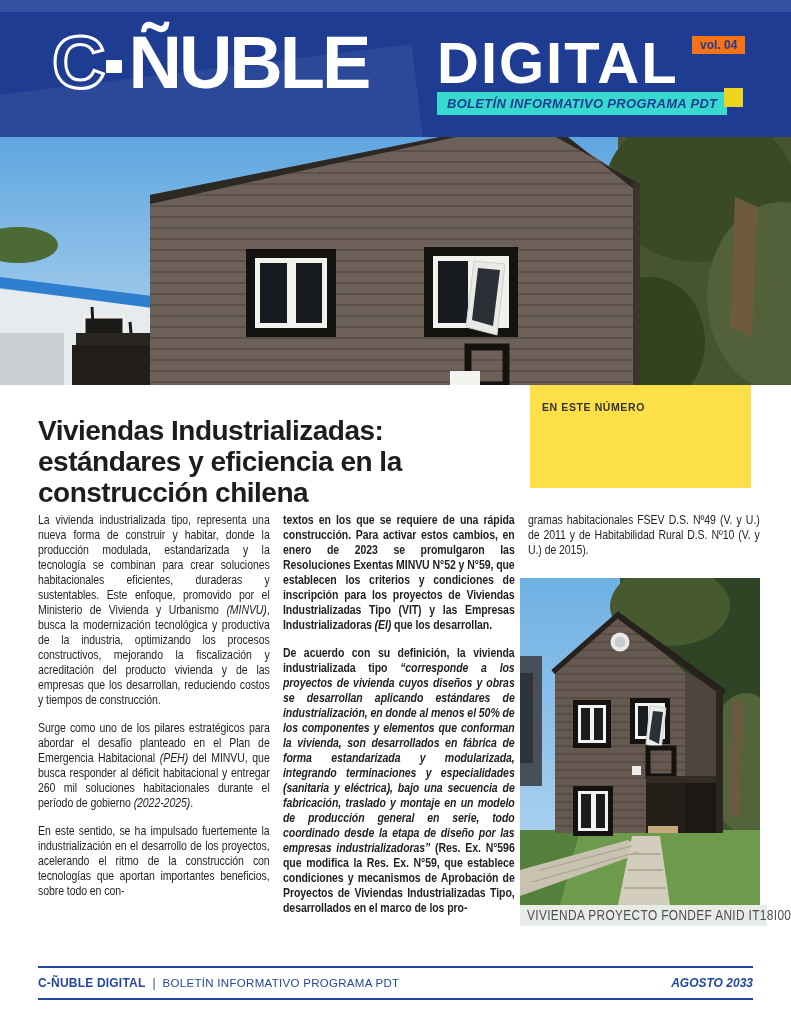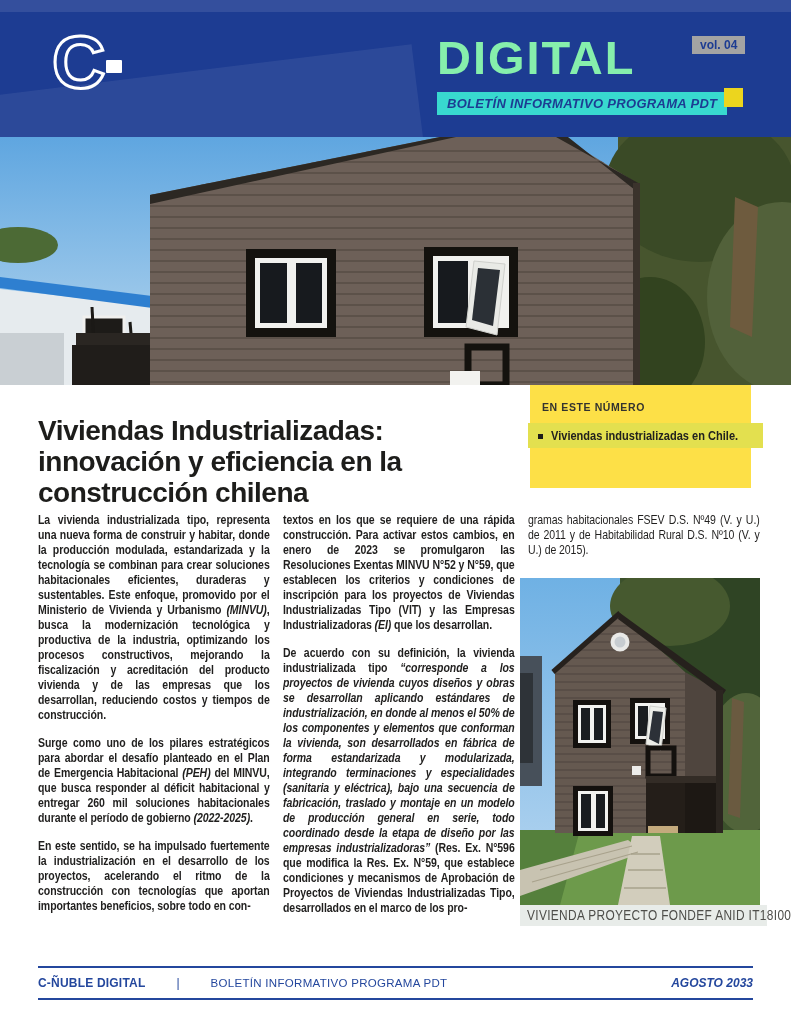--- a/index.html
+++ b/index.html
@@ -10,25 +10,25 @@
   .masthead{position:absolute;left:0;top:0;width:791px;height:137px;background:#1d3c92;overflow:hidden;}
   .masthead .topstrip{position:absolute;left:0;top:0;width:100%;height:12px;background:rgba(255,255,255,.10);}
   .masthead .diag{position:absolute;left:-60px;bottom:-46px;width:480px;height:110px;
                   background:rgba(255,255,255,.07);transform:rotate(-7deg);}
   .logo-row{position:absolute;left:52px;top:26px;display:flex;align-items:center;color:#fff;}
   .logo-c,.logo-rest{font-size:74px;font-weight:800;line-height:1;letter-spacing:-3px;color:#fff;}
   @supports (-webkit-text-stroke: 2px #fff){
     .logo-c{color:transparent;-webkit-text-stroke:3px #fff;}
   }
   .logo-dash{width:16px;height:13px;background:#fff;margin:6px 6px 0 4px;border-radius:1px;}
-  .logo-digital{position:absolute;left:437px;top:34px;font-size:47px;font-weight:700;
-                letter-spacing:2px;color:#86efac;line-height:1;}
+  .logo-digital{position:absolute;left:437px;top:34px;font-size:58px;font-weight:700;
+                letter-spacing:2px;color:#ffffff;line-height:1;}
   .tagline-bar{position:absolute;left:437px;top:92px;background:#38d9cf;color:#1d3c92;
                font-size:13px;font-weight:700;font-style:italic;letter-spacing:.3px;padding:4px 10px;}
-  .volume-badge{position:absolute;left:692px;top:36px;background:#a3a3a3;color:#1d3c92;
+  .volume-badge{position:absolute;left:692px;top:36px;background:#f97316;color:#1d3c92;
                 font-size:12px;font-weight:700;padding:2px 8px;}
   .accent-square{position:absolute;left:724px;top:88px;width:19px;height:19px;background:#ecd51e;}
 
   
   .hero-photo{position:absolute;left:0;top:137px;}
   .project-photo{position:absolute;left:520px;top:578px;}
   .photo-caption{position:absolute;left:520px;top:905px;width:247px;height:21px;background:#e8ece9;
                  line-height:21px;padding-left:7px;box-sizing:border-box;font-size:14px;color:#4e4e4a;
                  letter-spacing:.4px;white-space:nowrap;}
 
@@ -45,48 +45,49 @@
             box-sizing:border-box;margin-bottom:8px;}
   .toc-bullet{width:5px;height:5px;background:#1c1c19;margin:1px 8px 0 2px;flex:none;}
   .toc-item-label{font-size:13px;font-weight:700;color:#21211e;white-space:nowrap;}
 
   
   .cx{display:inline-block;transform:scaleX(.85);transform-origin:0 50%;}
   .cond-block{width:297px;transform:scaleX(.78);transform-origin:0 0;}
 
   
   .col{position:absolute;top:512px;height:450px;overflow:hidden;}
-  .col-1{left:38px;width:232px;font-weight:bold;}
+  .col-1{left:38px;width:232px;}
   .col-2{left:283px;width:232px;font-weight:bold;}
   .col-3{left:528px;width:232px;}
   .col p{margin:0 0 13px 0;text-align:justify;font-size:13.5px;line-height:15px;
          color:#201f1e;letter-spacing:-.1px;}
   .it{font-style:italic;}
 
   
   .footer{position:absolute;left:38px;top:966px;width:715px;height:34px;box-sizing:border-box;
           border-top:2px solid #24479d;border-bottom:2px solid #24479d;display:flex;
           align-items:center;justify-content:space-between;color:#24479d;}
-  .footer-left{display:flex;align-items:center;gap:24px;}
+  .footer-left{display:flex;align-items:center;}
   .footer-brand{font-size:12px;font-weight:700;letter-spacing:.2px;}
   .footer-sep{margin:0 7px;font-size:12px;}
   .footer-subtitle{font-size:11.5px;letter-spacing:.3px;}
   .footer-date{font-size:12px;font-weight:700;font-style:italic;}
 </style>
 </head>
 <body>
 
 <div class="page">
 
   <header class="masthead">
     <div class="topstrip"></div>
     <div class="diag"></div>
     <div class="logo-row">
       <span class="logo-c">C</span>
       <span class="logo-dash"></span>
+      <span class="logo-rest">ÑUBLE</span>
     </div>
     <div class="logo-digital">DIGITAL</div>
     <div class="tagline-bar">BOLETÍN INFORMATIVO PROGRAMA PDT</div>
     <div class="volume-badge">vol. 04</div>
     <div class="accent-square"></div>
   </header>
 
   <svg class="hero-photo" width="791" height="248" viewBox="0 0 791 248" role="img">
     <defs>
       <linearGradient id="skyg" x1="0" y1="0" x2="0" y2="1">
@@ -136,29 +137,25 @@
       <rect x="424" y="110" width="94" height="90" fill="#14120e"></rect>
       <rect x="433" y="119" width="76" height="72" fill="#f1f1ee"></rect>
       <rect x="438" y="124" width="30" height="62" fill="#171a1e"></rect>
       <polygon points="474,124 505,127 497,198 466,190" fill="#e9eae6" stroke="#cfd0cc"></polygon>
       <polygon points="478,131 500,133 493,189 472,183" fill="#2b3036"></polygon>
       <rect x="468" y="210" width="38" height="38" fill="none" stroke="#14120e" stroke-width="7"></rect>
       <rect x="450" y="234" width="30" height="14" fill="#f2f2ef"></rect>
     </g>
   </svg>
 
-  <h1 class="page-title">Viviendas Industrializadas: innovación y eficiencia en la construcción chilena</h1>
+  <h1 class="page-title">Viviendas Industrializadas: estándares y eficiencia en la construcción chilena</h1>
 
   <aside class="toc-box">
     <div class="toc-title">EN ESTE NÚMERO</div>
     <div class="toc-items">
-      <div class="toc-item">
-        <span class="toc-bullet"></span>
-        <span class="toc-item-label cx">Viviendas industrializadas en Chile.</span>
-      </div>
     </div>
   </aside>
 
   <section class="col col-1">
     <div class="cond-block">
       <p><span>La vivienda industrializada tipo, representa una nueva forma de construir y habitar, donde la producción modulada, estandarizada y la tecnología se combinan para crear soluciones habitacionales eficientes, duraderas y sustentables. Este enfoque, promovido por el Ministerio de Vivienda y Urbanismo </span><span class="it">(MINVU)</span><span>, busca la modernización tecnológica y productiva de la industria, optimizando los procesos constructivos, mejorando la fiscalización y acreditación del producto vivienda y de las empresas que los desarrollan, reduciendo costos y tiempos de construcción.</span></p>
       <p><span>Surge como uno de los pilares estratégicos para abordar el desafío planteado en el Plan de Emergencia Habitacional </span><span class="it">(PEH)</span><span> del MINVU, que busca responder al déficit habitacional y entregar 260 mil soluciones habitacionales durante el período de gobierno </span><span class="it">(2022-2025)</span><span>.</span></p>
       <p><span>En este sentido, se ha impulsado fuertemente la industrialización en el desarrollo de los proyectos, acelerando el ritmo de la construcción con tecnologías que aportan importantes beneficios, sobre todo en con-</span></p>
     </div>
   </section>

